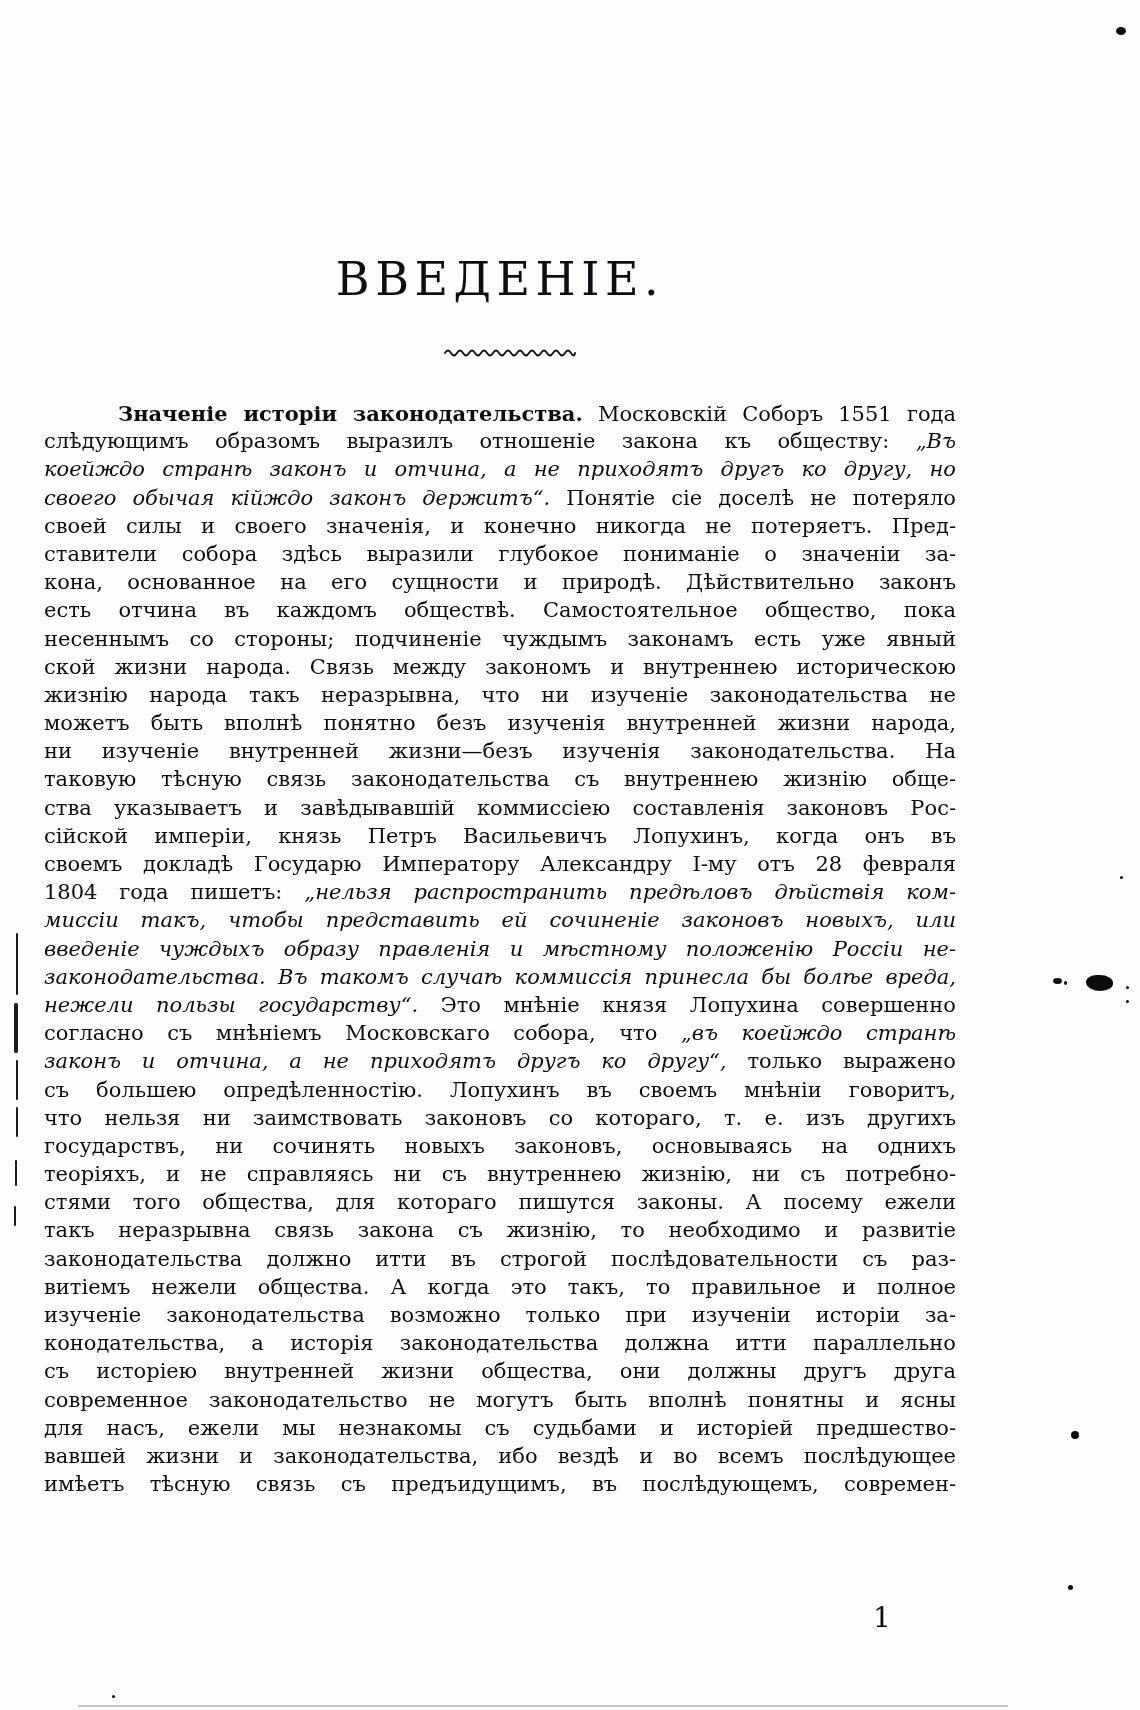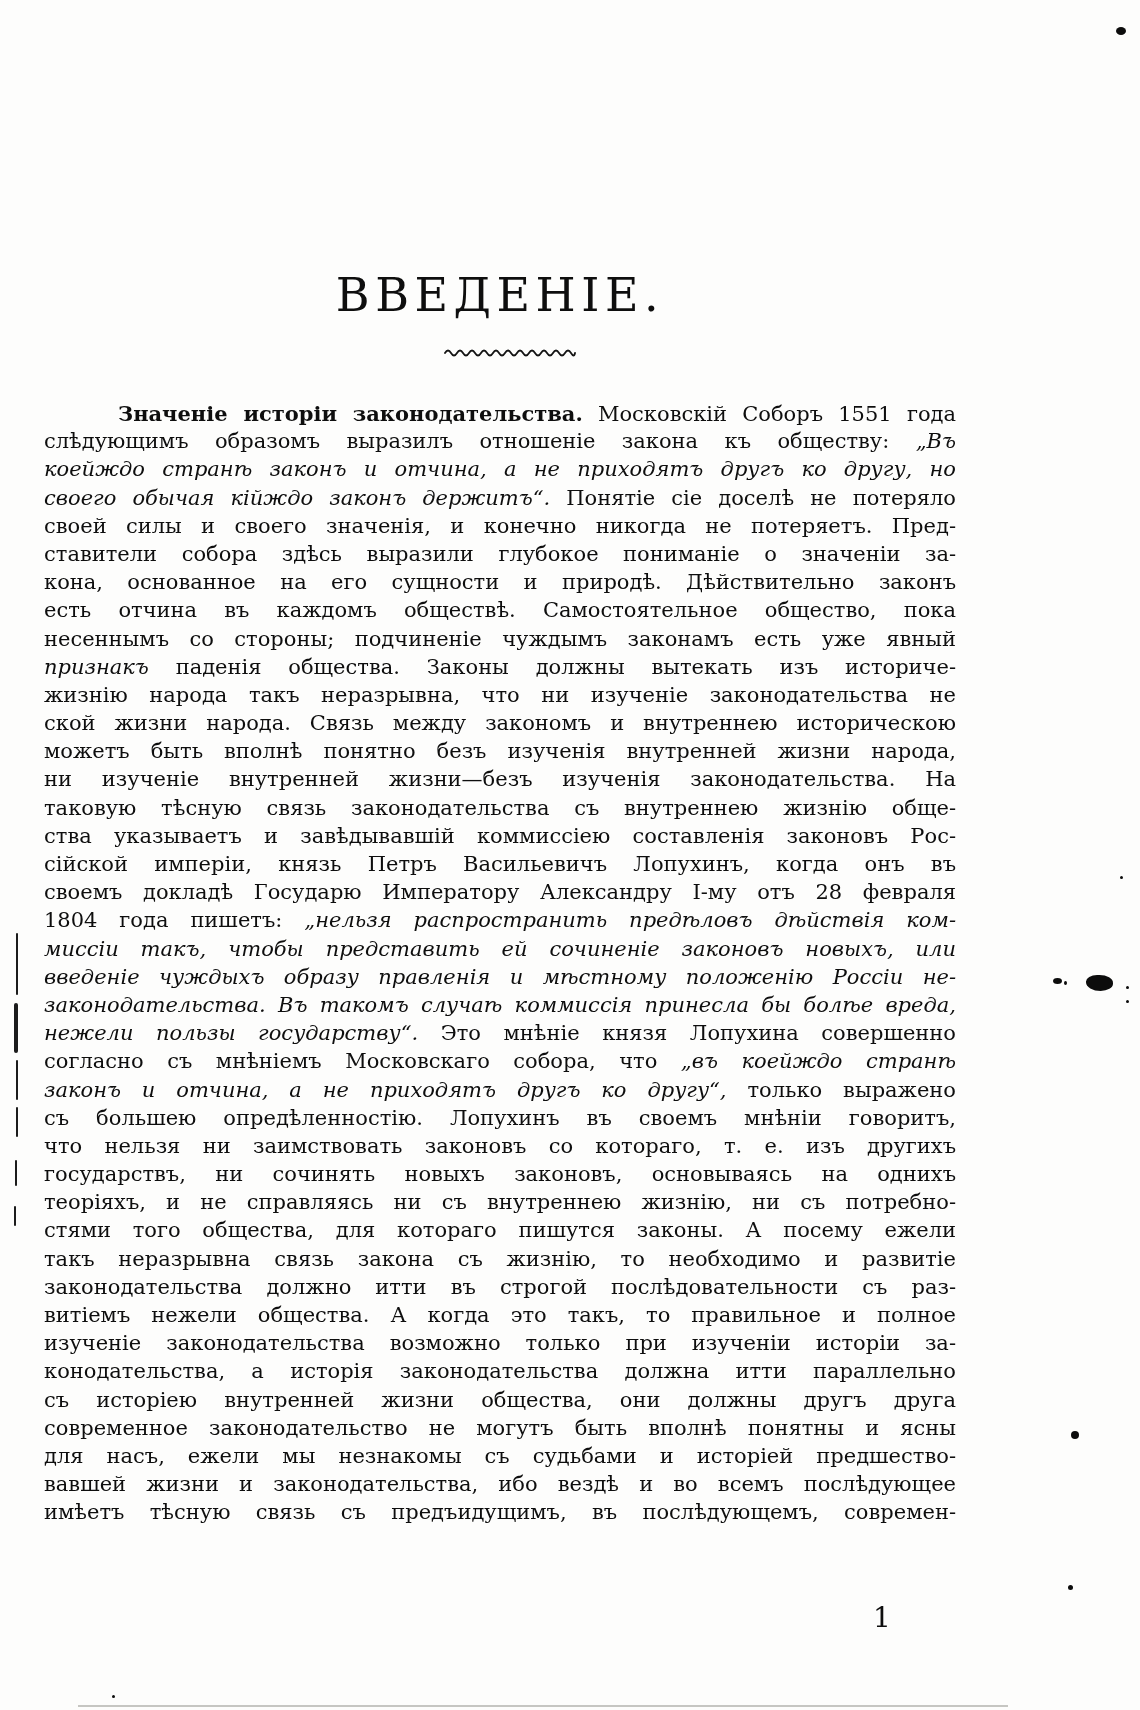--- a/index.html
+++ b/index.html
@@ -12,21 +12,20 @@
     font-family: "DejaVu Serif", "Liberation Serif", serif;
   }
   .page-title {
     position: absolute;
     left: 44px; top: 254px; width: 912px;
     text-align: center;
     font-size: 46px;
     letter-spacing: 0.12em;
     white-space: nowrap;
     line-height: 1.1;
-    margin-top: 16px;
   }
   .wavy-rule {
     position: absolute;
     left: 443px; top: 346px;
     width: 134px; height: 12px;
   }
   .text-block {
     position: absolute;
     left: 44px; top: 402px; width: 912px;
   }
@@ -64,23 +63,22 @@
 <div class="text-block">
     <div class="line indent"><span class="bold">Значеніе исторіи законодательства.</span><span> Московскій Соборъ 1551 года</span></div>
     <div class="line"><span>слѣдующимъ образомъ выразилъ отношеніе закона къ обществу: </span><span class="italic">„Въ</span></div>
     <div class="line"><span class="italic">коейждо странѣ законъ и отчина, а не приходятъ другъ ко другу, но</span></div>
     <div class="line"><span class="italic">своего обычая кійждо законъ держитъ“.</span><span> Понятіе сіе доселѣ не потеряло</span></div>
     <div class="line"><span>своей силы и своего значенія, и конечно никогда не потеряетъ. Пред-</span></div>
     <div class="line"><span>ставители собора здѣсь выразили глубокое пониманіе о значеніи за-</span></div>
     <div class="line"><span>кона, основанное на его сущности и природѣ. Дѣйствительно законъ</span></div>
     <div class="line"><span>есть отчина въ каждомъ обществѣ. Самостоятельное общество, пока</span></div>
     <div class="line"><span>несеннымъ со стороны; подчиненіе чуждымъ законамъ есть уже явный</span></div>
-    <div class="line"><span class="italic">признакъ</span><span> паденія общества. Законы должны вытекать изъ историче-</span></div>
+    <div class="line"><span>ской жизни народа. Связь между закономъ и внутреннею историческою</span></div>
     <div class="line"><span>жизнію народа такъ неразрывна, что ни изученіе законодательства не</span></div>
-    <div class="line"><span>ской жизни народа. Связь между закономъ и внутреннею историческою</span></div>
     <div class="line"><span>можетъ быть вполнѣ понятно безъ изученія внутренней жизни народа,</span></div>
     <div class="line"><span>ни изученіе внутренней жизни—безъ изученія законодательства. На</span></div>
     <div class="line"><span>таковую тѣсную связь законодательства съ внутреннею жизнію обще-</span></div>
     <div class="line"><span>ства указываетъ и завѣдывавшій коммиссіею составленія законовъ Рос-</span></div>
     <div class="line"><span>сійской имперіи, князь Петръ Васильевичъ Лопухинъ, когда онъ въ</span></div>
     <div class="line"><span>своемъ докладѣ Государю Императору Александру I-му отъ 28 февраля</span></div>
     <div class="line"><span>1804 года пишетъ: </span><span class="italic">„нельзя распространить предѣловъ дѣйствія ком-</span></div>
     <div class="line"><span class="italic">миссіи такъ, чтобы представить ей сочиненіе законовъ новыхъ, или</span></div>
     <div class="line"><span class="italic">введеніе чуждыхъ образу правленія и мѣстному положенію Россіи не-</span></div>
     <div class="line"><span class="italic">законодательства. Въ такомъ случаѣ коммиссія принесла бы болѣе вреда,</span></div>

